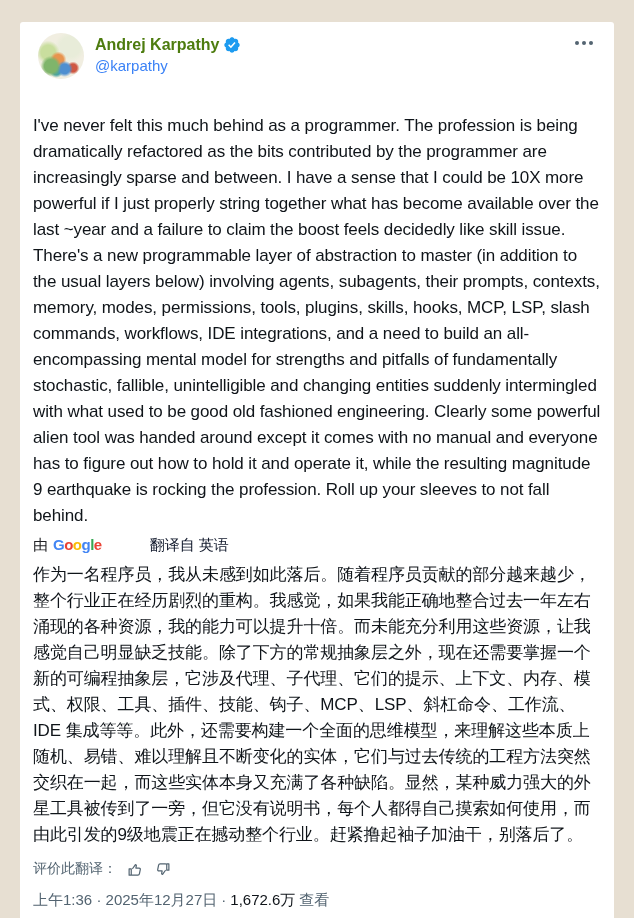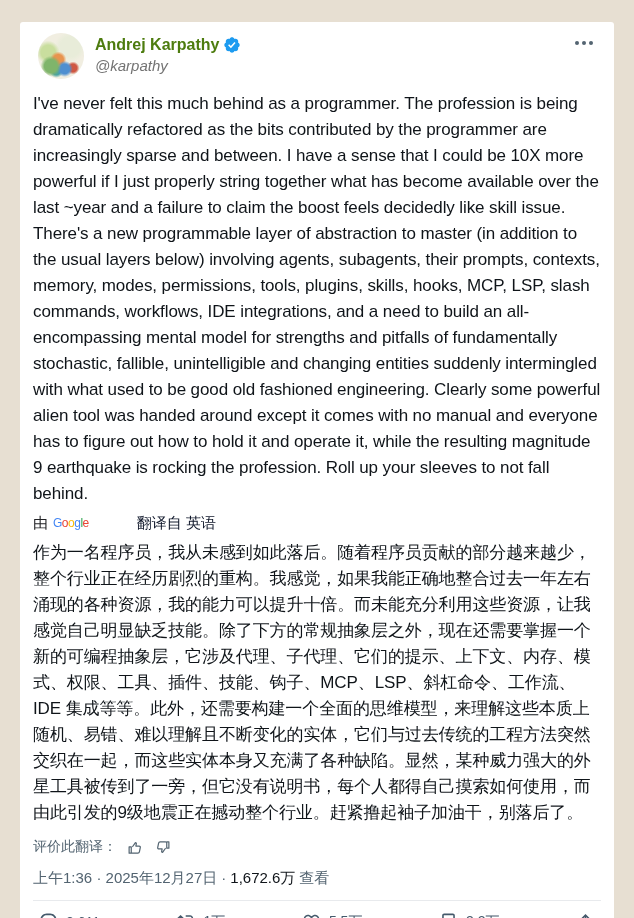--- a/index.html
+++ b/index.html
@@ -34,43 +34,44 @@
       radial-gradient(circle at 22% 42%, #c9de9e 0 16%, rgba(201,222,158,0) 26%),
       radial-gradient(circle at 76% 76%, #cf5742 0 8%, rgba(207,87,66,0) 13%),
       radial-gradient(circle at 70% 30%, #e8ecd9 0 22%, rgba(232,236,217,0) 34%),
       radial-gradient(circle at 40% 82%, #4aa3a0 0 9%, rgba(74,163,160,0) 15%),
       #f1eee1;
   }
   .name-block { margin-left: 11px; padding-top: 2px; }
   .name-row { display: flex; align-items: center; gap: 4px; }
   .display-name { font-size: 16px; font-weight: bold; color: #4d7c0f; line-height: 20px; }
   .verified { width: 18px; height: 18px; display: inline-block; }
-  .handle { font-size: 15px; color: #737373; line-height: 20px; margin-top: 1px; font-style: italic; }
+  .handle { font-size: 15px; color: #3b82f6; line-height: 20px; margin-top: 1px; }
   .more-btn {
     margin-left: auto; margin-right: 4px; margin-top: 4px;
     border: none; background: none; cursor: pointer;
     color: #536471; display: flex; gap: 3px; padding: 4px;
   }
   .more-btn i { width: 4px; height: 4px; border-radius: 50%; background: #536471; display: block; }
   
   .body-text {
     font-size: 17px;
     line-height: 26px;
     color: #0f1419;
     letter-spacing: -0.1px;
+    margin-top: 22px;
   }
   
   .trans-attrib {
     margin-top: 6px;
     font-size: 15px;
     line-height: 20px;
     color: #202124;
     display: flex; align-items: center; gap: 5px;
   }
-  .google-logo { font-weight: normal; font-size: 12px; letter-spacing: -0.5px; }
+  .google-logo { font-weight: bold; font-size: 15px; letter-spacing: -0.5px; }
   .gl0 { color: #4285F4; } .gl1 { color: #EA4335; } .gl2 { color: #FBBC05; }
   .gl3 { color: #4285F4; } .gl4 { color: #34A853; } .gl5 { color: #EA4335; }
   .trans-link { color: #0f172a; text-decoration: none; cursor: pointer; margin-left: 43px; }
   .body-zh { margin-top: 7px; }
   
   .rate-row {
     margin-top: 12px;
     display: flex; align-items: center; gap: 10px;
     color: #536471; font-size: 14px;
   }

